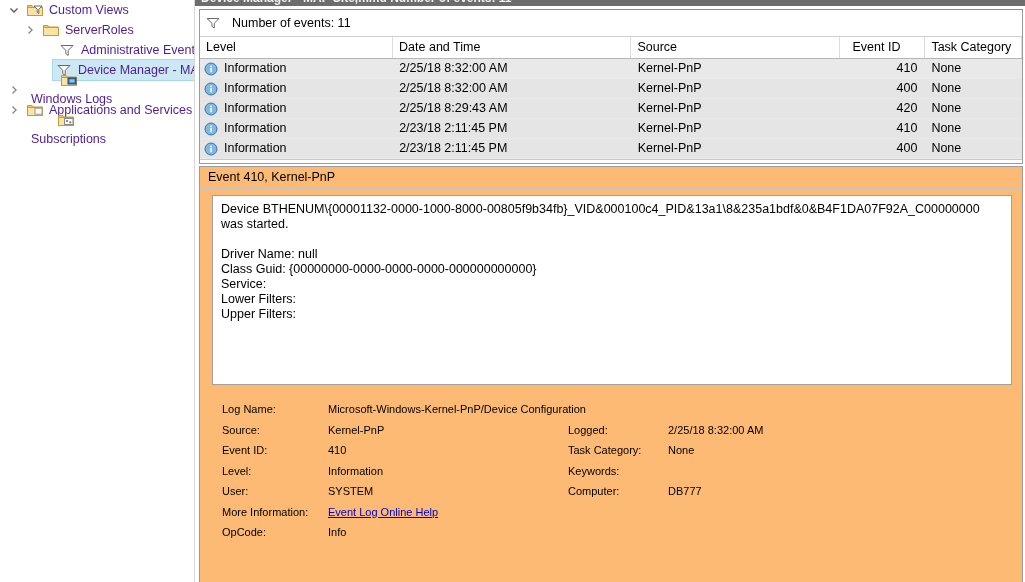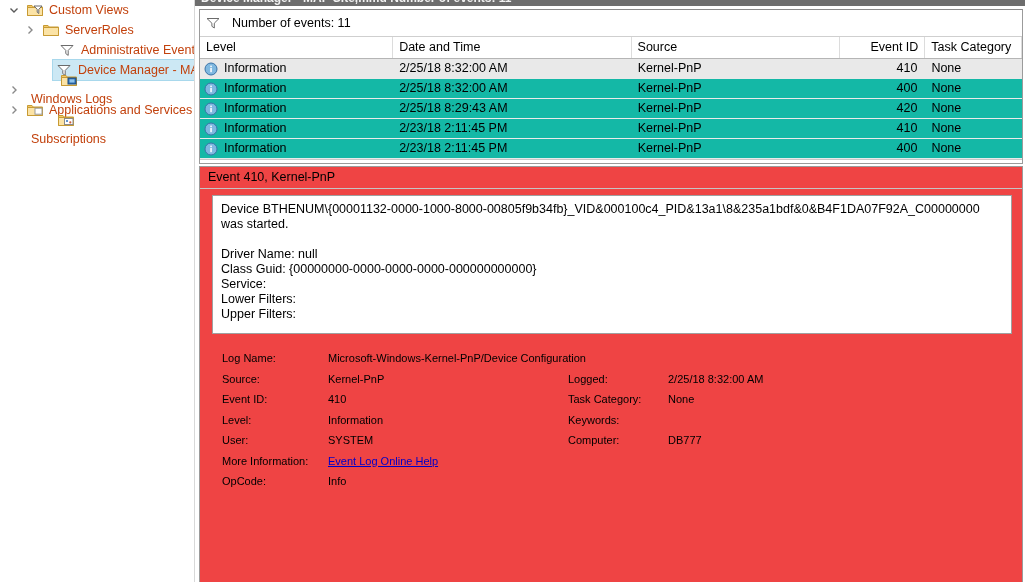--- a/index.html
+++ b/index.html
@@ -63,21 +63,21 @@
     width: 18px;
     flex: 0 0 18px;
     display: flex;
     align-items: center;
     justify-content: center;
   }
   .tree-label {
     padding-left: 4px;
     line-height: 20px;
     font-size: 12.5px;
-    color: #c2410c;
+    color: #4c1d95;
   }
   .ind-0 { padding-left: 6px; }
   .ind-1 { padding-left: 22px; }
   .ind-2 { padding-left: 38px; }
 
   
   .main {
     flex: 1 1 auto;
     height: 582px;
     display: flex;
@@ -100,21 +100,21 @@
     color: #f2f2f2;
     font-size: 12px;
     font-weight: bold;
     white-space: nowrap;
   }
 
   .events-box {
     margin: 3px 2px 0 4px;
     border: 1px solid #9b9b9b;
     border-top: 1px solid #8a8a8a;
-    background: #14b8a6;
+    background: #e5e5e5;
     flex: 0 0 auto;
   }
   .filter-bar {
     height: 26px;
     display: flex;
     align-items: center;
     padding-left: 6px;
     background: #ffffff;
     border-bottom: 1px solid #cfcfcf;
     font-size: 12.5px;
@@ -132,21 +132,21 @@
     line-height: 21px;
     padding-left: 6px;
     border-right: 1px solid #dcdcdc;
     box-sizing: border-box;
     overflow: hidden;
     white-space: nowrap;
   }
   .c-level { width: 196px; }
   .c-date  { width: 242px; }
   .c-source{ width: 212px; }
-  .c-eid   { width: 86px; text-align: right; padding-right: 6px; padding-left: 0; }
+  .c-eid   { width: 86px; text-align: right; padding-right: 24px; padding-left: 0; }
   .c-task  { width: 98px; }
 
   .ev-row {
     display: flex;
     height: 19px;
     align-items: center;
     border-bottom: 1px solid #eaeaea;
     font-size: 12.5px;
   }
   .ev-row.sel { background: #e9e9e9; }
@@ -163,21 +163,21 @@
   .list-bottom { height: 3px; border-top: 1px solid #c9c9c9; background:#fff;}
 
   
   .detail {
     margin: 2px 2px 0 4px;
     border: 1px solid #9b9b9b;
     border-bottom: none;
     flex: 1 1 auto;
     display: flex;
     flex-direction: column;
-    background: #ef4444;
+    background: #fdba74;
     overflow: hidden;
   }
   .detail-title {
     height: 21px;
     line-height: 21px;
     padding-left: 8px;
     font-size: 12.5px;
     border-bottom: 1px solid #c4c4c4;
   }
   .tabs {
@@ -212,21 +212,21 @@
   .tab-body {
     flex: 1 1 auto;
     display: flex;
     flex-direction: column;
     padding: 6px 10px 0 12px;
     overflow: hidden;
   }
   .desc-box {
     border: 1px solid #a0a0a0;
     background: #ffffff;
-    height: 139px;
+    height: 190px;
     box-sizing: border-box;
     padding: 6px 8px;
     font-size: 12.5px;
     line-height: 15px;
     overflow: hidden;
     white-space: pre-wrap;
     flex: 0 0 auto;
   }
 
   .meta {

